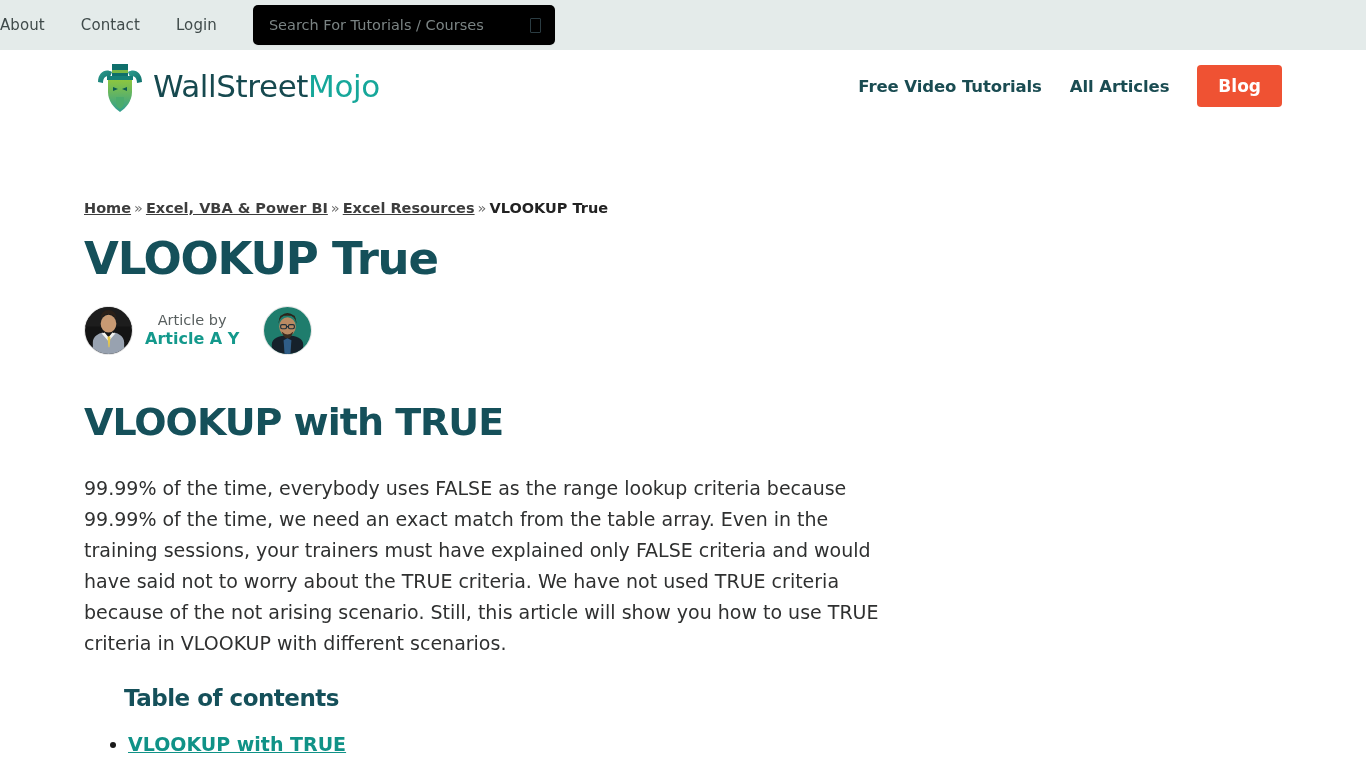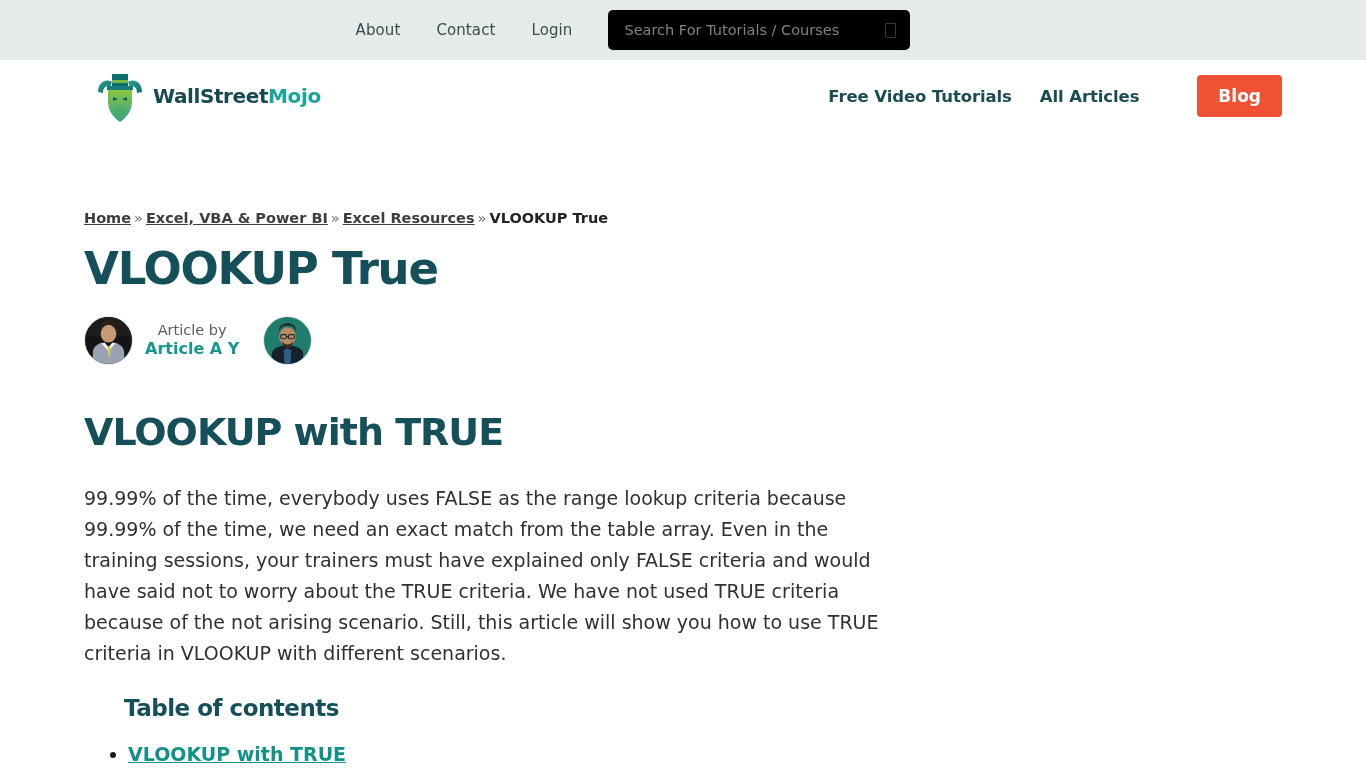--- a/index.html
+++ b/index.html
@@ -6,25 +6,25 @@
   html, body {
     width: 1366px;
     height: 768px;
     overflow: hidden;
     background: #ffffff;
     font-family: "DejaVu Sans", "Liberation Sans", sans-serif;
   }
 
   
   .topbar {
-    height: 60px;
+    height: 50px;
     background: #e4ebea;
     display: flex;
     align-items: center;
-    justify-content: center;
+    justify-content: flex-start;
     padding-right: 100px;
     position: relative;
   }
   .topbar-links {
     display: flex;
     align-items: center;
     gap: 36px;
     margin-right: 36px;
   }
   .topbar-link {
@@ -74,22 +74,22 @@
     position: relative;
   }
   .brand {
     display: flex;
     align-items: center;
     gap: 9px;
     text-decoration: none;
   }
   .brand-mark { width: 48px; height: 52px; flex: 0 0 auto; display:block; }
   .brand-text {
-    font-size: 20px;
-    font-weight: bold;
+    font-size: 31px;
+    font-weight: normal;
     letter-spacing: -0.4px;
     font-family: "DejaVu Sans", "Liberation Sans", sans-serif;
   }
   .brand-a { color: #16494f; }
   .brand-b { color: #16a79a; }
 
   .nav {
     margin-left: auto;
     display: flex;
     align-items: center;
@@ -105,21 +105,21 @@
   }
   .blog-btn {
     background: #ef5233;
     color: #ffffff;
     font-size: 17px;
     font-weight: bold;
     border: none;
     border-radius: 4px;
     padding: 12px 21px;
     cursor: pointer;
-    margin-left: 30px;
+    margin-left: 0;
     font-family: "DejaVu Sans", "Liberation Sans", sans-serif;
     line-height: 1.1;
   }
 
   
   .page {
     padding: 76px 0 0 84px;
   }
   .content { width: 800px; }
 

